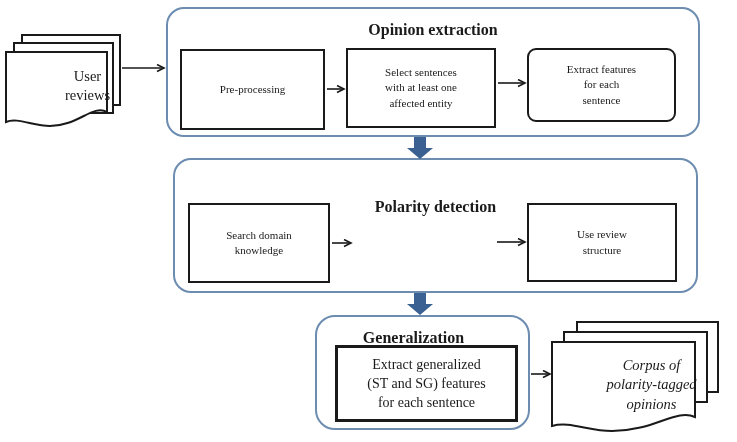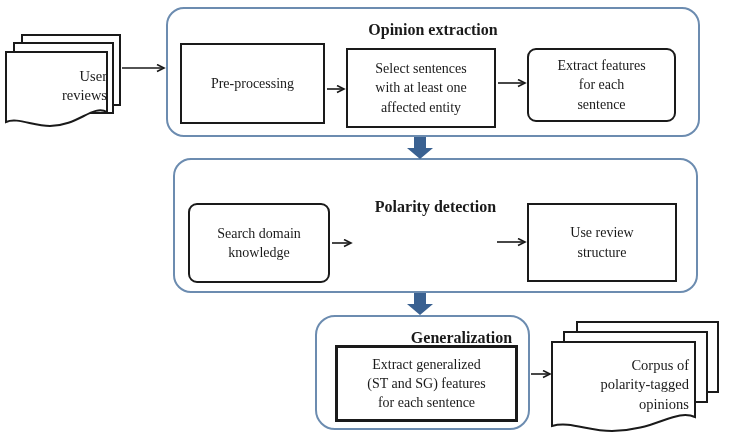--- a/index.html
+++ b/index.html
@@ -19,62 +19,62 @@
     position:absolute;border:2px solid var(--container-border);
     border-radius:18px;background:transparent;box-sizing:border-box;z-index:1;
   }
   .stage-title{
     position:absolute;text-align:center;font-weight:bold;font-size:16px;
     color:var(--text);z-index:2;white-space:nowrap;
   }
   .pbox{
     position:absolute;border:2px solid var(--box-border);background:#fff;
     box-sizing:border-box;display:flex;align-items:center;justify-content:center;
-    text-align:center;font-size:14px;line-height:1.38;z-index:2;
+    text-align:center;font-size:11px;line-height:1.38;z-index:2;
   }
   .pbox.thick{border-width:3px;}
   .pbox span{white-space:pre-line;}
   #arrow-layer{position:absolute;left:0;top:0;z-index:3;pointer-events:none;}
   .doc-page{fill:#fff;stroke:var(--box-border);stroke-width:2;}
   .flow-line{stroke:var(--box-border);stroke-width:1.6;fill:none;}
   .arrow-head{fill:none;stroke:var(--box-border);stroke-width:1.6;}
   .blue-arrow{fill:var(--flow-arrow);}
   .doc-label{
-    position:absolute;text-align:right;font-size:14.5px;line-height:1.3;
-    white-space:pre-line;z-index:4;
+    position:absolute;text-align:center;font-size:14.5px;line-height:1.3;
+    white-space:pre-line;z-index:4;margin-left:31px;
   }
 </style>
 </head>
 <body>
 
 <div id="stage">
 
   <div class="container" style="left:166px;top:7px;width:534px;height:130px;"></div>
   <div class="container" style="left:173px;top:158px;width:525px;height:135px;"></div>
   <div class="container" style="left:315px;top:315px;width:215px;height:115px;border-radius:20px;"></div>
 
   <div class="stage-title" style="left:166px;top:21px;width:534px;">Opinion extraction</div>
   <div class="stage-title" style="left:173px;top:173px;width:525px;margin-top:25px;">Polarity detection</div>
-  <div class="stage-title" style="left:315px;top:329px;width:197px;padding-left:48px;">Generalization</div>
+  <div class="stage-title" style="left:315px;top:329px;width:197px;">Generalization</div>
 
-  <div class="pbox" style="left:180px;top:43px;width:145px;height:81px;">
+  <div class="pbox" style="left:180px;top:49px;width:145px;height:81px;">
     <span>Pre-processing</span>
   </div>
   <div class="pbox" style="left:346px;top:48px;width:150px;height:80px;">
     <span>Select sentences
 with at least one
 affected entity</span>
   </div>
   <div class="pbox" style="left:527px;top:48px;width:149px;height:74px;border-radius:9px;">
     <span>Extract features
 for each
 sentence</span>
   </div>
 
-  <div class="pbox" style="left:188px;top:203px;width:142px;height:80px;border-radius:9px;">
+  <div class="pbox" style="left:188px;top:203px;width:142px;height:80px;">
     <span>Search domain
 knowledge</span>
   </div>
   <div class="pbox" style="left:527px;top:203px;width:150px;height:79px;">
     <span>Use review
 structure</span>
   </div>
 
   <div class="pbox thick" style="left:335px;top:345px;width:183px;height:77px;font-size:14px;">
     <span>Extract generalized
@@ -107,17 +107,17 @@
     <line class="flow-line" marker-end="url(#ah)" x1="332" y1="243" x2="351" y2="243"></line>
     <line class="flow-line" marker-end="url(#ah)" x1="497" y1="242" x2="525" y2="242"></line>
     <line class="flow-line" marker-end="url(#ah)" x1="531" y1="374" x2="550" y2="374"></line>
 
     <polygon class="blue-arrow" points="414,137 426,137 426,148 433,148 420,159 407,148 414,148"></polygon>
     <polygon class="blue-arrow" points="414,293 426,293 426,304 433,304 420,315 407,304 414,304"></polygon>
   </svg>
 
   <div class="doc-label" style="left:6px;top:67px;width:101px;">User
 reviews</div>
-  <div class="doc-label" style="left:552px;top:356px;width:137px;line-height:1.34;">Corpus of
+  <div class="doc-label" style="left:552px;top:356px;width:137px;line-height:1.34;font-style:italic;">Corpus of
 polarity-tagged
 opinions</div>
 
 </div>
 
 </body></html>

